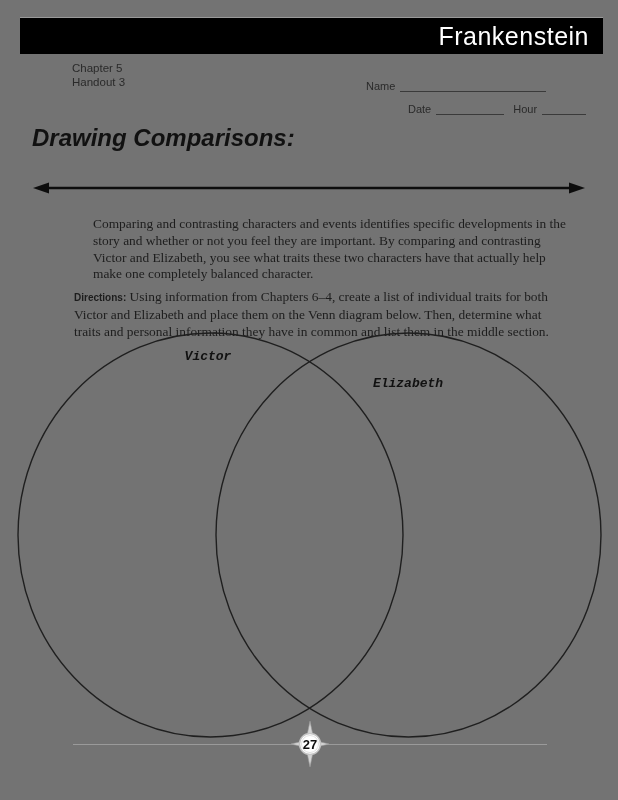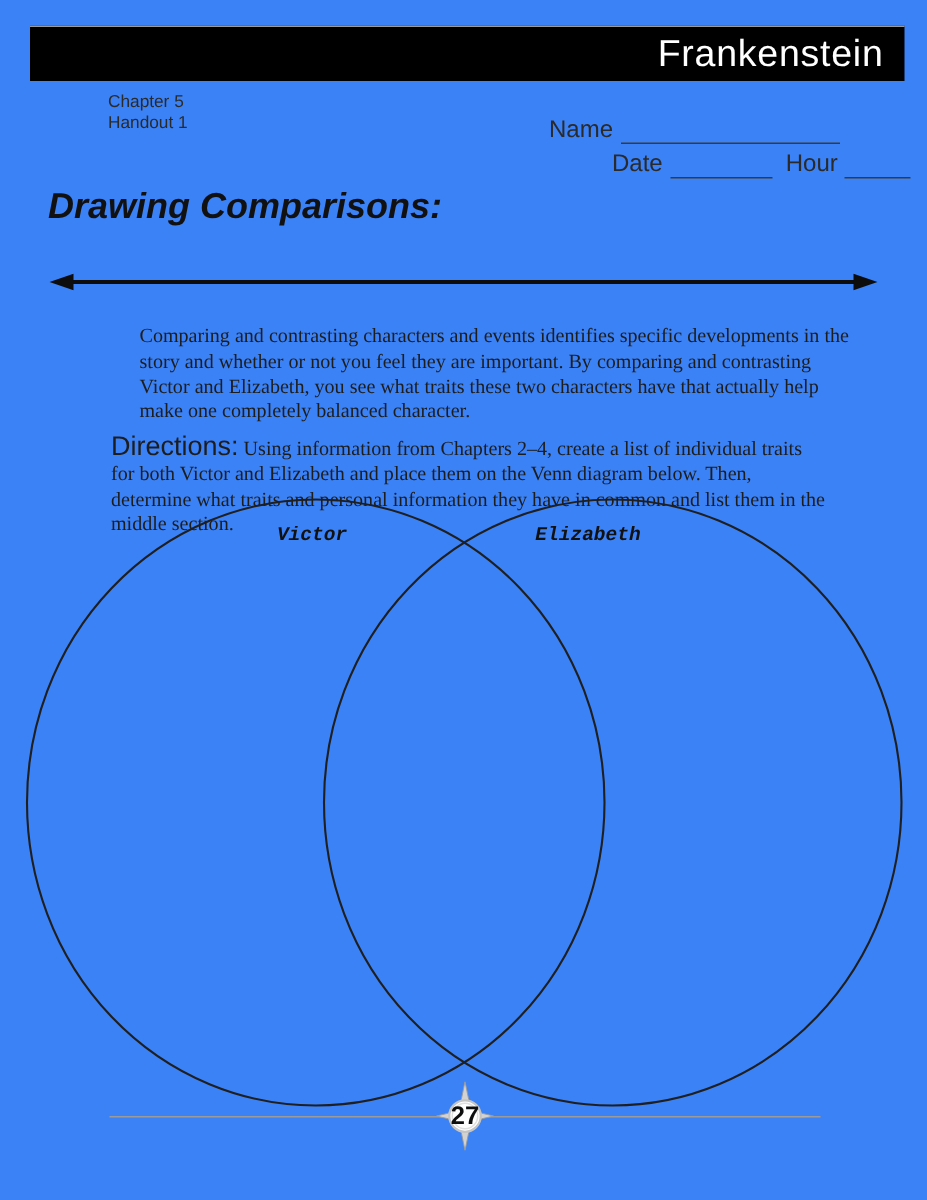--- a/index.html
+++ b/index.html
@@ -1,18 +1,18 @@
 <!DOCTYPE html>
 <html><head>
 <meta charset="utf-8">
 <style>
   html,body { margin:0; padding:0; background:#e8e8e8; }
   .page {
     position:relative; width:618px; height:800px; margin:0 auto;
-    background:#3b82f6; overflow:hidden;
+    background:#737373; overflow:hidden;
     font-family:"Liberation Serif", serif; color:#1d1d1d;
   }
 
   
   .header-bar {
     position:absolute; left:20px; top:17px; width:583px; height:36px;
     background:#000; border-top:1px solid #9a9a9a;
     display:flex; align-items:center; justify-content:flex-end;
   }
   .header-bar .book-title {
@@ -22,21 +22,21 @@
 
   .meta {
     position:absolute; left:72px; top:61px;
     font-family:"Liberation Sans", sans-serif; font-size:11.5px; color:#2a2a2a;
     line-height:14px;
   }
 
   
   .field-row {
     position:absolute; font-family:"Liberation Sans", sans-serif;
-    font-size:16px; color:#2a2a2a; white-space:nowrap;
+    font-size:11px; color:#2a2a2a; white-space:nowrap;
   }
   .field-row .lbl { vertical-align:bottom; }
   .blank {
     display:inline-block; border-bottom:1px solid #3a3a3a; height:13px;
     margin-left:5px; vertical-align:bottom;
   }
   .blank.name  { width:146px; }
   .blank.date  { width:68px; margin-right:9px; }
   .blank.hour  { width:44px; }
 
@@ -50,63 +50,63 @@
   .arrow-divider { position:absolute; left:33px; top:181px; }
 
   
   .paragraph {
     position:absolute; left:74px; width:476px;
     font-size:13.4px; line-height:16.6px; color:#1d1d1d; text-align:left;
   }
   .para-intro { top:203px;margin-left:19px; }
   .para-directions { top:276px; }
   .directions-label {
-    font-family:"Liberation Sans", sans-serif; font-weight:normal; font-size:18px;
+    font-family:"Liberation Sans", sans-serif; font-weight:bold; font-size:10px;
   }
 
   
   .venn-svg { position:absolute; left:0; top:328px; }
   .venn-label {
     position:absolute; width:120px; text-align:center; top:349px;
     font-family:Liberation Mono, monospace; font-weight:bold; font-style:italic;
     font-size:13px; color:#111;
   }
   .venn-label.left  { left:148px; }
-  .venn-label.right { left:332px; }
+  .venn-label.right { left:348px;margin-top:27px; }
 
   
   .footer-line {
     position:absolute; left:73px; top:744px; width:474px; height:0;
     border-top:1px solid #9a9a9a;
   }
   .ornament { position:absolute; left:290px; top:721px; }
   .page-number {
     position:absolute; left:290px; top:721px; width:40px; height:46px;
     display:flex; align-items:center; justify-content:center;
-    font-family:"Liberation Sans", sans-serif; font-weight:bold; font-size:17px;
+    font-family:"Liberation Sans", sans-serif; font-weight:bold; font-size:13px;
     color:#0e0e0e;
   }
   .copyright {
     position:absolute; left:0; top:759px; width:618px; text-align:center;
     font-size:13px; color:#222;
   }
   .copyright sup { font-size:8px; }
 </style>
 </head>
 <body>
 
 <div class="page">
 
   <div class="header-bar">
     <span class="book-title">Frankenstein</span>
   </div>
 
   <div class="meta">
     <div>Chapter 5</div>
-    <div>Handout 1</div>
+    <div>Handout 3</div>
   </div>
 
   <div class="field-row" style="left:366px; top:78px;">
     <span class="lbl">Name</span><span class="blank name"></span>
   </div>
   <div class="field-row" style="left:366px; top:101px;margin-left:42px;">
     <span class="lbl">Date</span><span class="blank date"></span><span class="lbl">Hour</span><span class="blank hour"></span>
   </div>
 
   <div class="title">
@@ -114,21 +114,21 @@
   </div>
 
   <svg class="arrow-divider" width="552" height="14" viewBox="0 0 552 14">
     <line x1="12" y1="7" x2="540" y2="7" stroke="#0d0d0d" stroke-width="2.6"></line>
     <polygon points="0,7 16,1.5 16,12.5" fill="#0d0d0d"></polygon>
     <polygon points="552,7 536,1.5 536,12.5" fill="#0d0d0d"></polygon>
   </svg>
 
   <p class="paragraph para-intro">Comparing and contrasting characters and events identifies specific developments in the story and whether or not you feel they are important. By comparing and contrasting Victor and Elizabeth, you see what traits these two characters have that actually help make one completely balanced character.</p>
 
-  <p class="paragraph para-directions"><span class="directions-label">Directions:</span><span> Using information from Chapters 2–4, create a list of individual traits for both Victor and Elizabeth and place them on the Venn diagram below. Then, determine what traits and personal information they have in common and list them in the middle section.</span></p>
+  <p class="paragraph para-directions"><span class="directions-label">Directions:</span><span> Using information from Chapters 6–4, create a list of individual traits for both Victor and Elizabeth and place them on the Venn diagram below. Then, determine what traits and personal information they have in common and list them in the middle section.</span></p>
 
   <svg class="venn-svg" width="618" height="416" viewBox="0 0 618 416">
     <ellipse cx="210.5" cy="207" rx="192.5" ry="202" fill="none" stroke="#1f1f1f" stroke-width="1.4"></ellipse>
     <ellipse cx="408.5" cy="207" rx="192.5" ry="202" fill="none" stroke="#1f1f1f" stroke-width="1.4"></ellipse>
   </svg>
   <div class="venn-label left">Victor</div>
   <div class="venn-label right">Elizabeth</div>
 
   <div class="footer-line"></div>
 

